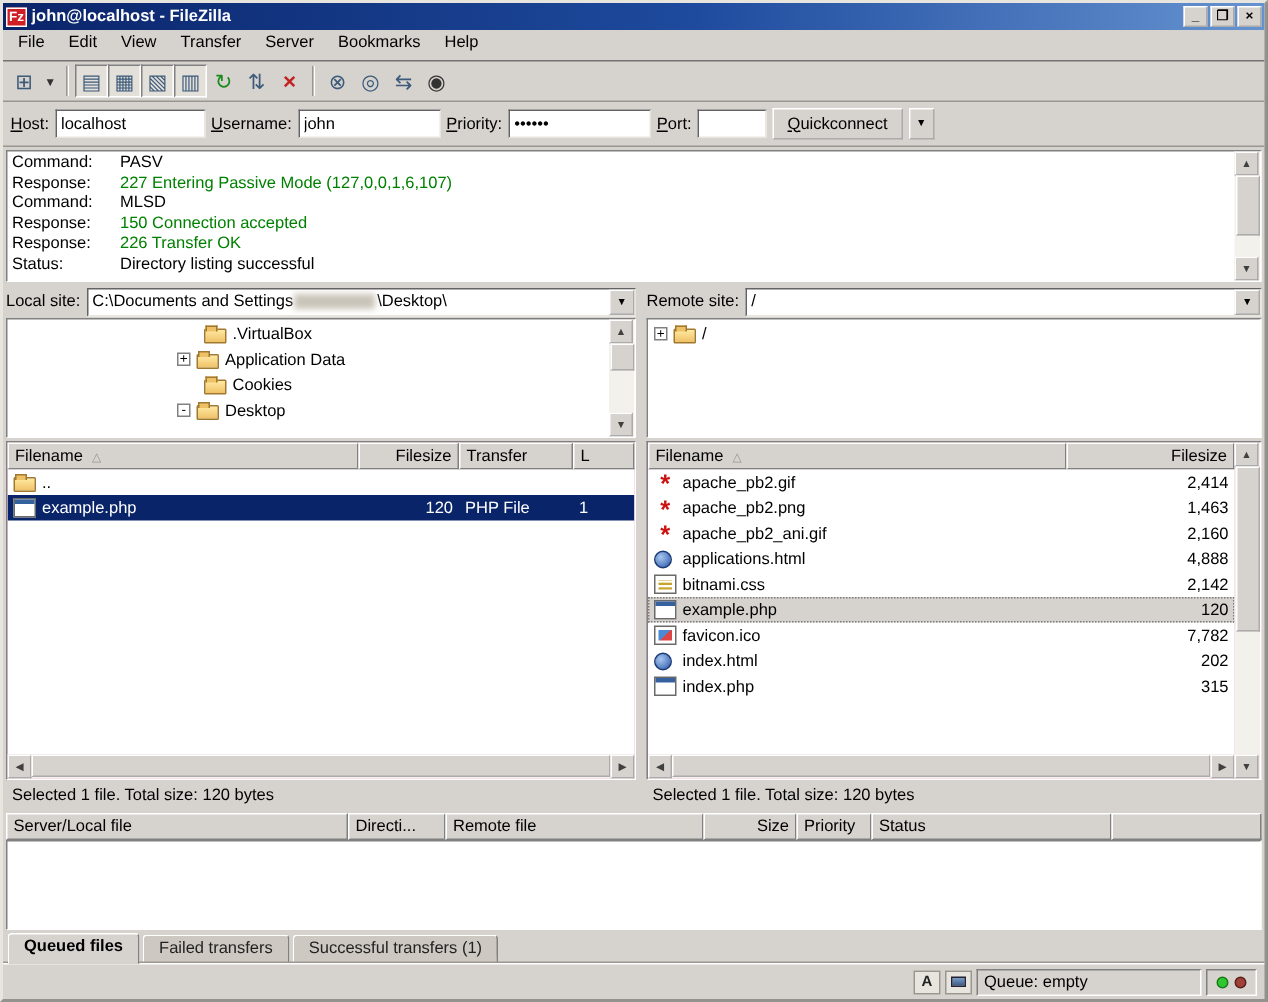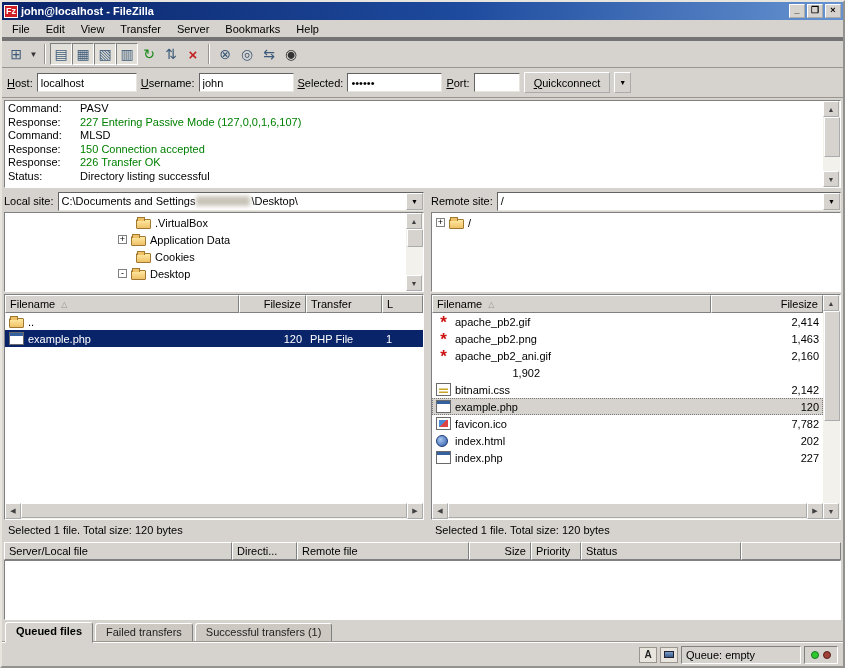--- a/index.html
+++ b/index.html
@@ -12,21 +12,21 @@
     font-size:11px; color:#000;
     display:flex; flex-direction:column;
     overflow:hidden;
   }
   
   .titlebar{height:18px;flex:0 0 18px;background:linear-gradient(90deg,#0a246a,#1e4b9e 55%,#6693d0);display:flex;align-items:center;padding:0 2px;color:#fff;}
   .fzlogo{width:14px;height:13px;background:#cf1f25;color:#fff;font-weight:bold;font-size:9px;display:flex;align-items:center;justify-content:center;margin-right:3px;border:1px solid #fff;}
   .wtitle{font-weight:bold;font-size:11px;flex:1;white-space:nowrap;}
   .wbtn{width:16px;height:14px;background:#d6d3ce;border:1px outset #fff;color:#000;font-size:9px;line-height:11px;text-align:center;margin-left:2px;font-weight:bold;}
   
-  .menubar{height:21px;flex:0 0 21px;display:flex;align-items:flex-end;padding-left:2px;border-bottom:4px solid #737373;}
+  .menubar{height:21px;flex:0 0 21px;display:flex;align-items:flex-start;padding-left:2px;border-bottom:1px solid #737373;}
   .menuitem{padding:2px 8px;}
   
   .toolbar{height:27px;flex:0 0 27px;display:flex;align-items:center;padding:1px 3px;border-bottom:1px solid #9a968f;}
   .tbtn{width:22px;height:22px;display:flex;align-items:center;justify-content:center;font-size:14px;color:#3c5a7a;}
   .tbtn.narrow{width:13px;font-size:8px;color:#333;}
   .tbtn.pressed{border:1px solid;border-color:#808080 #fff #fff #808080;background:#e3e0d9;}
   .tbtn.green{color:#1a8a1a;}
   .tbtn.red{color:#c22222;font-weight:bold;font-size:15px;}
   .tbtn.dark{color:#333;}
   .tsep{width:2px;height:20px;border-left:1px solid #9a968f;border-right:1px solid #fff;margin:0 4px;}
@@ -104,21 +104,21 @@
   .queuebody{height:60px;flex:0 0 60px;background:#fff;border:1px solid;border-color:#808080 #fff #fff #808080;margin:0 2px;}
   
   .tabsrow{height:22px;flex:0 0 22px;display:flex;align-items:flex-end;padding-left:3px;gap:2px;}
   .tab{padding:2px 10px 3px;background:#d6d3ce;border:1px solid;border-color:#fff #808080 #d6d3ce #fff;border-radius:3px 3px 0 0;text-align:center;}
   .tab.active{font-weight:bold;padding-bottom:5px;position:relative;top:1px;background:#d6d3ce;border-color:#fff #808080 #d6d3ce #fff;}
   .tab.inactive{background:#cdc9c2;color:#222;}
   
   .statusbar{height:24px;flex:0 0 24px;display:flex;align-items:center;justify-content:flex-end;gap:3px;padding:0 5px;border-top:1px solid #fff;box-shadow:0 -1px 0 #9a968f;}
   .sbicon{width:18px;height:16px;border:1px solid #9a968f;background:#e8e5de;display:flex;align-items:center;justify-content:center;font-weight:bold;font-size:10px;color:#222;}
   .sbicon .mini{width:10px;height:7px;background:linear-gradient(#7a9cc8,#3a5a88);border:1px solid #223;}
-  .queuepanel{width:120px;height:18px;border:1px solid;border-color:#808080 #fff #fff #808080;display:flex;align-items:center;padding:0 4px;text-align:right;}
+  .queuepanel{width:150px;height:18px;border:1px solid;border-color:#808080 #fff #fff #808080;display:flex;align-items:center;padding:0 4px;text-align:right;}
   .ledpanel{width:34px;height:18px;border:1px solid;border-color:#808080 #fff #fff #808080;display:flex;align-items:center;justify-content:center;gap:4px;}
   .led{width:8px;height:8px;border-radius:50%;}
   .led.green{background:#2ec82e;border:1px solid #1a7a1a;}
   .led.red{background:#a04038;border:1px solid #5a201a;}
 </style>
 </head>
 <body>
 
 <div class="window">
 
@@ -156,21 +156,21 @@
     <span class="tbtn">◎</span>
     <span class="tbtn">⇆</span>
     <span class="tbtn dark">◉</span>
   </div>
 
   <div class="quickbar">
     <span class="qlabel">Host:</span>
     <input class="qinput" style="width: 100px;" value="localhost">
     <span class="qlabel">Username:</span>
     <input class="qinput" style="width: 95px;" value="john">
-    <span class="qlabel">Selected:</span>
+    <span class="qlabel">Priority:</span>
     <input class="qinput" style="width: 95px;" value="••••••">
     <span class="qlabel">Port:</span>
     <input class="qinput" style="width: 46px;" value="">
     <button class="qc-btn">Quickconnect</button>
     <button class="qc-drop">▼</button>
   </div>
 
   <div class="logwrap">
     <div class="loglines">
       <div class="logline log-command">
@@ -351,22 +351,26 @@
             <div class="frow">
                 <span class="fcell" style="flex:1">
                   <span class="fi fi-image"></span>
                   <span>apache_pb2_ani.gif</span>
                 </span>
                 <span class="fcell num" style="width:112px">
                   <span style="margin-left:auto">2,160</span>
                 </span>
               </div>
             <div class="frow">
-                <span class="fcell num" style="width:112px">
-                  <span style="margin-left:auto">1,902</span>
+                <span class="fcell" style="flex:1">
+                  <span class="fi fi-web"></span>
+                  <span>applications.html</span>
+                </span>
+                <span class="fcell num" style="width:112px">
+                  <span style="margin-left:auto">4,888</span>
                 </span>
               </div>
             <div class="frow">
                 <span class="fcell" style="flex:1">
                   <span class="fi fi-css"></span>
                   <span>bitnami.css</span>
                 </span>
                 <span class="fcell num" style="width:112px">
                   <span style="margin-left:auto">2,142</span>
                 </span>
@@ -397,21 +401,21 @@
                 <span class="fcell num" style="width:112px">
                   <span style="margin-left:auto">202</span>
                 </span>
               </div>
             <div class="frow">
                 <span class="fcell" style="flex:1">
                   <span class="fi fi-php"></span>
                   <span>index.php</span>
                 </span>
                 <span class="fcell num" style="width:112px">
-                  <span style="margin-left:auto">227</span>
+                  <span style="margin-left:auto">315</span>
                 </span>
               </div>
           </div>
           <div class="sbh">
             <span class="sbtn">◀</span>
             <span class="sthumb-h" style="flex:1"></span>
             <span class="sbtn">▶</span>
           </div>
         </div>
         <div class="sbv">

